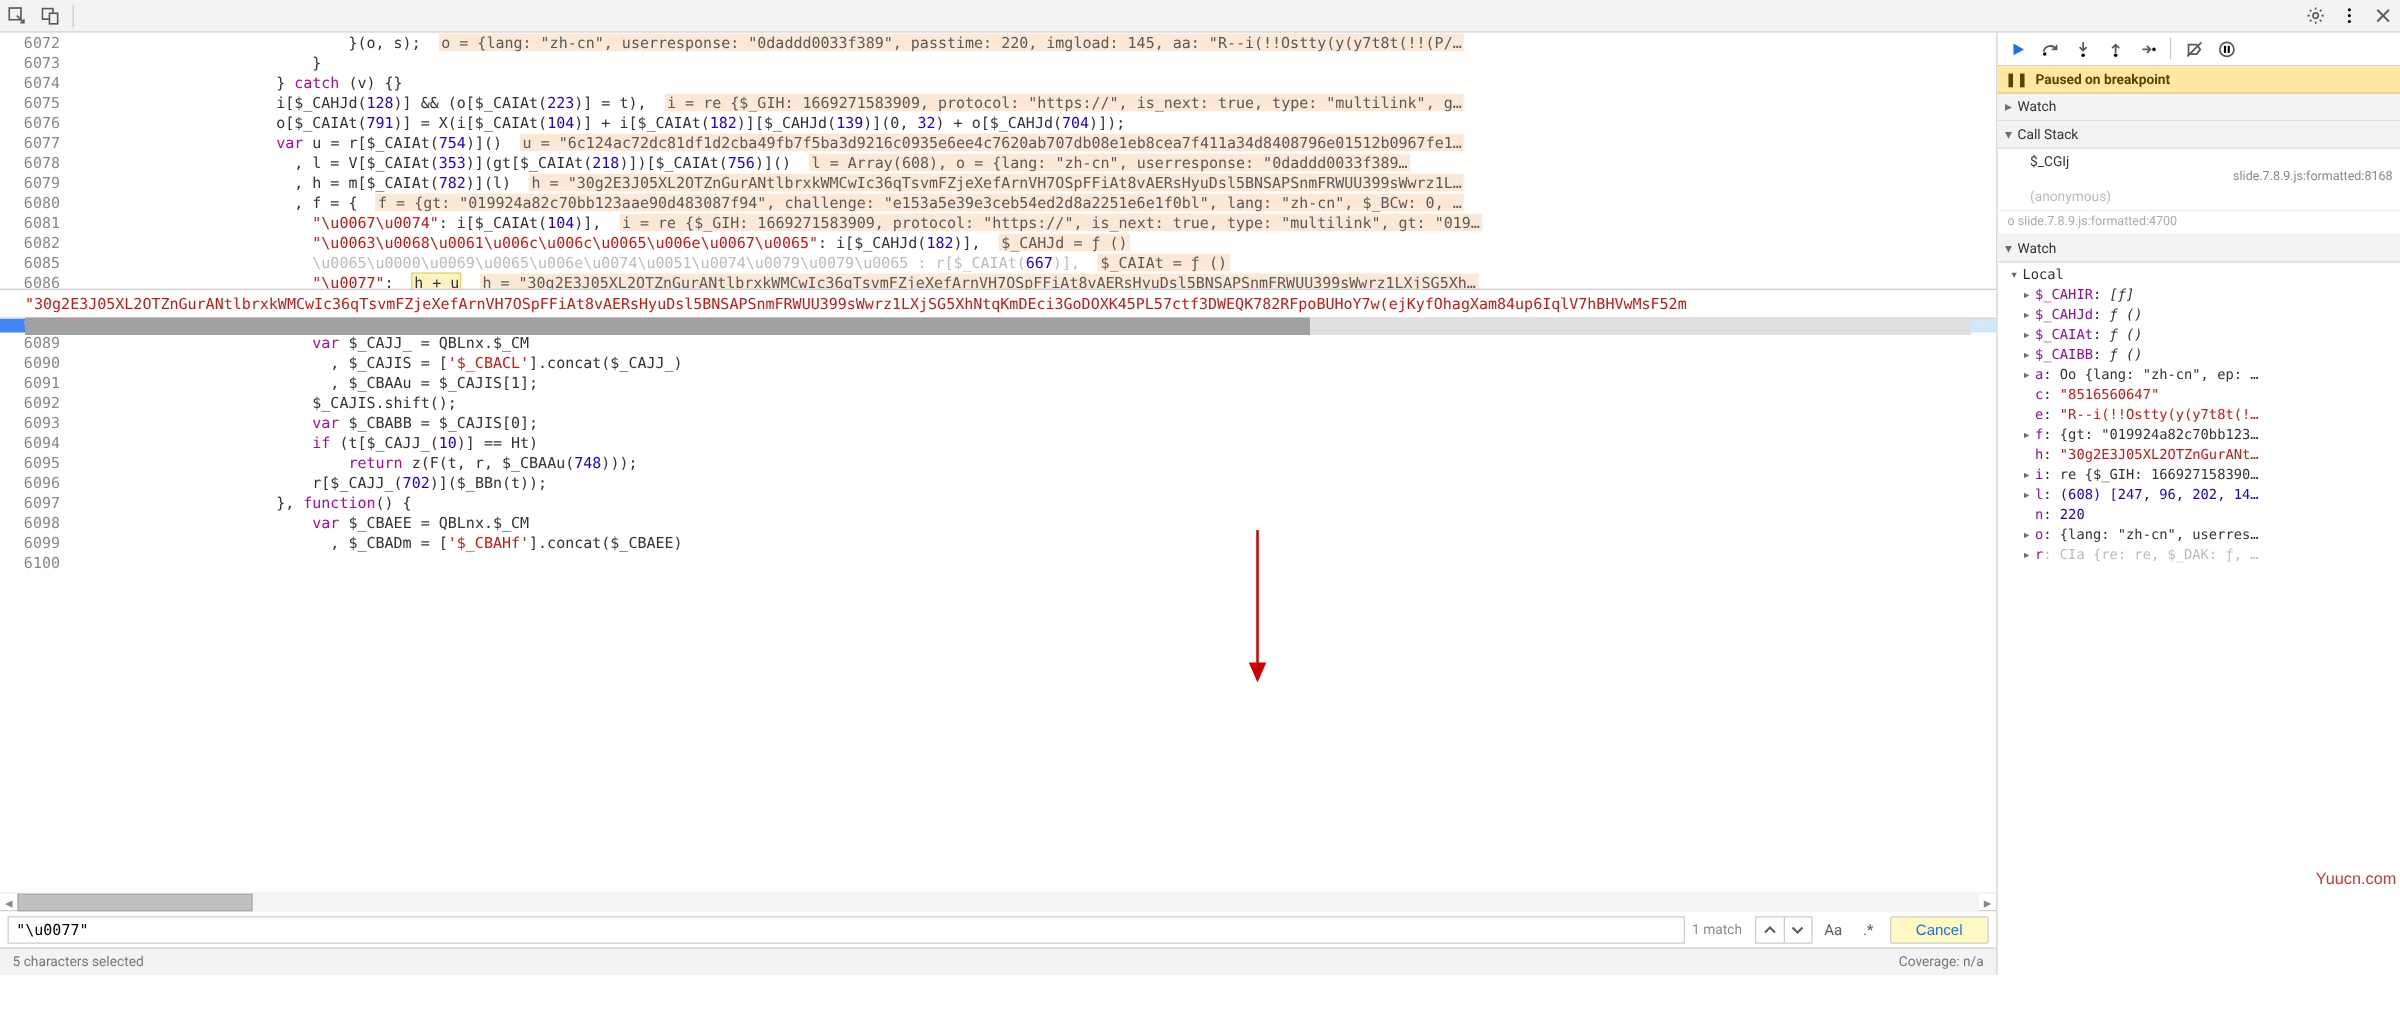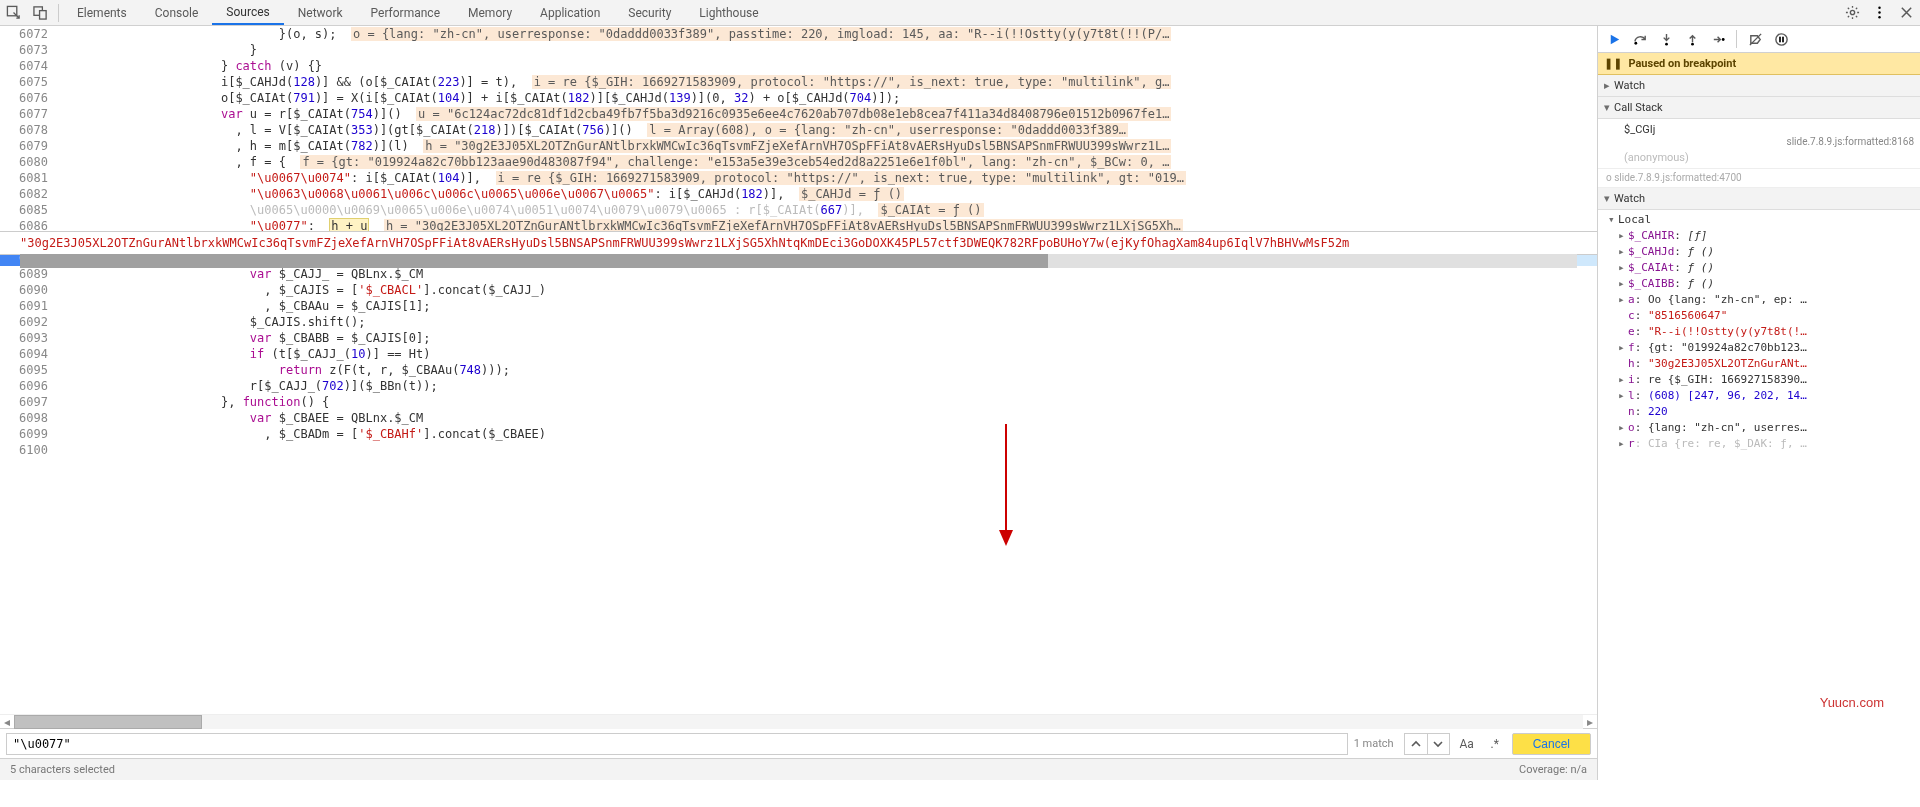--- a/index.html
+++ b/index.html
@@ -54,21 +54,21 @@
 .hscroll-thumb { position:absolute; left:0; top:0; height:14px; background:#c0c0c0; border:1px solid #aaa; }
 
 
 .find-bar { display:flex; align-items:center; height:30px; border-top:1px solid #d0d0d0; padding:0 6px; gap:6px; }
 .find-bar input { flex:1; border:1px solid #ccc; height:22px; padding:0 6px; font-family:Menlo,Consolas,monospace; font-size:12px; }
 .find-match { color:#888; font-size:11px; padding-right:4px; }
 .find-btn-grp { display:flex; border:1px solid #ccc; height:22px; }
 .find-btn-grp .bt { width:22px; display:flex; align-items:center; justify-content:center; cursor:pointer; color:#5a5a5a; }
 .find-btn-grp .bt + .bt { border-left:1px solid #ccc; }
 .find-tool { width:22px; display:flex; align-items:center; justify-content:center; color:#5a5a5a; cursor:pointer; font-size:12px; }
-.cancel-btn { border:1px solid #ccc; padding:3px 20px; color:#1a73e8; background:#fde047; cursor:pointer; font-size:12px; border-radius:2px; }
+.cancel-btn { border:1px solid #ccc; padding:3px 20px; color:#1a73e8; background:#fef9c3; cursor:pointer; font-size:12px; border-radius:2px; }
 
 .status-bar { display:flex; align-items:center; justify-content:space-between; height:22px; padding:0 10px; color:#777; font-size:11px; background:#f3f3f3; border-top:1px solid #d0d0d0; }
 
 
 .dbg-toolbar { display:flex; align-items:center; height:27px; border-bottom:1px solid #d0d0d0; padding:0 4px; gap:2px; }
 .dbg-toolbar .icon-btn { width:24px; }
 .panel-head { display:flex; align-items:center; height:22px; padding:0 6px; background:#f3f3f3; border-bottom:1px solid #ddd; cursor:pointer; }
 .panel-head.msg { background:#ffe8a3; color:#5c4400; border-bottom:1px solid #e0c060; }
 .panel-head .arr { width:10px; color:#6e6e6e; }
 .panel-body { padding:2px 0 2px 6px; }
@@ -77,52 +77,41 @@
 .stack-item.sel:before { content:""; position:absolute; left:0; top:4px; border-left:6px solid #4285f4; border-top:5px solid transparent; border-bottom:5px solid transparent; }
 .stack-item .fn-name { padding-left:14px; }
 .stack-item .loc { color:#888; display:block; text-align:right; font-size:10px; }
 .scope-body { font-family:Menlo,Consolas,monospace; font-size:11px; padding:2px 0 2px 10px; overflow:hidden; line-height:16px; }
 .scope-body .row { white-space:nowrap; }
 .scope-body .k { color:#881391; }
 .scope-body .v-str { color:#c41a16; }
 .scope-body .v-num { color:#1c00cf; }
 .scope-body .v-fn { font-style:italic; }
 .scope-body .arr2 { display:inline-block; width:10px; color:#6e6e6e; }
-.watermark { position:absolute; bottom:97px; right:36px; font-size:13px; color:#cc3333; font-family:Arial; z-index:5; }
+.watermark { position:absolute; bottom:97px; right:3px; font-size:13px; color:#cc3333; font-family:Arial; z-index:5; }
 </style>
 </head>
 <body>
 
 <div class="devtools">
 
   <div class="top-bar">
     <div class="icon-btn">
         <svg viewBox="0 0 16 16">
           <rect x="1.5" y="1.5" width="10" height="10" fill="none" stroke="currentColor" stroke-width="1.4"></rect>
           <path d="M8 8 L14 14 M11 14 L14 14 L14 11" fill="none" stroke="currentColor" stroke-width="1.4"></path>
         </svg>
       </div>
     <div class="icon-btn">
         <svg viewBox="0 0 16 16">
           <rect x="1" y="2" width="9" height="9" fill="none" stroke="currentColor" stroke-width="1.4"></rect>
           <rect x="7" y="6" width="7" height="9" fill="#f3f3f3" stroke="currentColor" stroke-width="1.4"></rect>
         </svg>
       </div>
     <div class="vsep"></div>
-    <div class="tab-strip" id="top-tabs">
-        <div class="top-tab">Elements</div>
-        <div class="top-tab">Console</div>
-        <div class="top-tab active">Sources</div>
-        <div class="top-tab">Network</div>
-        <div class="top-tab">Performance</div>
-        <div class="top-tab">Memory</div>
-        <div class="top-tab">Application</div>
-        <div class="top-tab">Security</div>
-        <div class="top-tab">Lighthouse</div>
-      </div>
     <div class="actions-right">
       <div class="icon-btn">
           <svg viewBox="0 0 16 16">
             <circle cx="8" cy="8" r="2.3" fill="none" stroke="currentColor" stroke-width="1.4"></circle>
             <path d="M8 1v2M8 13v2M1 8h2M13 8h2M3 3l1.4 1.4M11.6 11.6L13 13M3 13l1.4-1.4M11.6 4.4L13 3" stroke="currentColor" stroke-width="1.4"></path>
           </svg>
         </div>
       <div class="icon-btn">
           <svg viewBox="0 0 16 16">
             <circle cx="8" cy="3" r="1.3"></circle>

